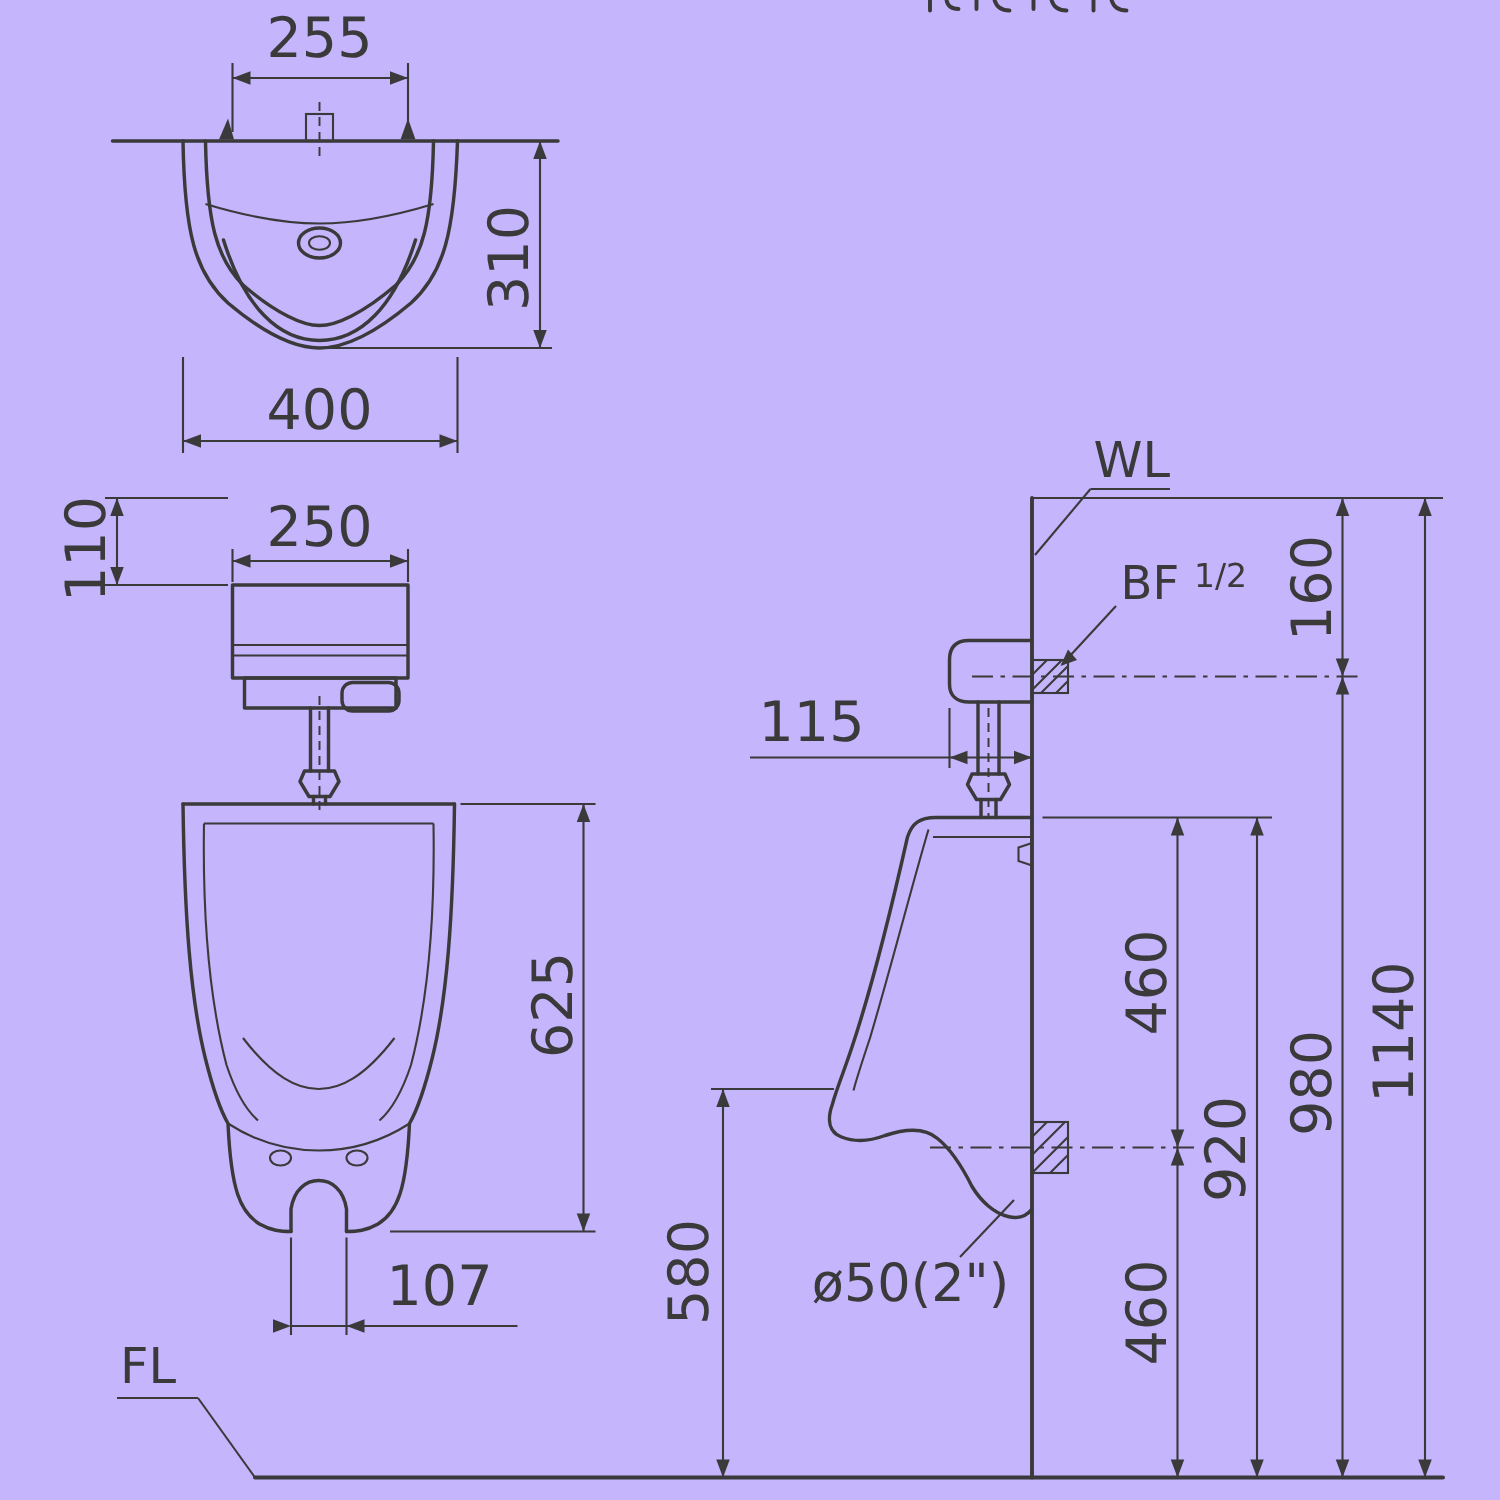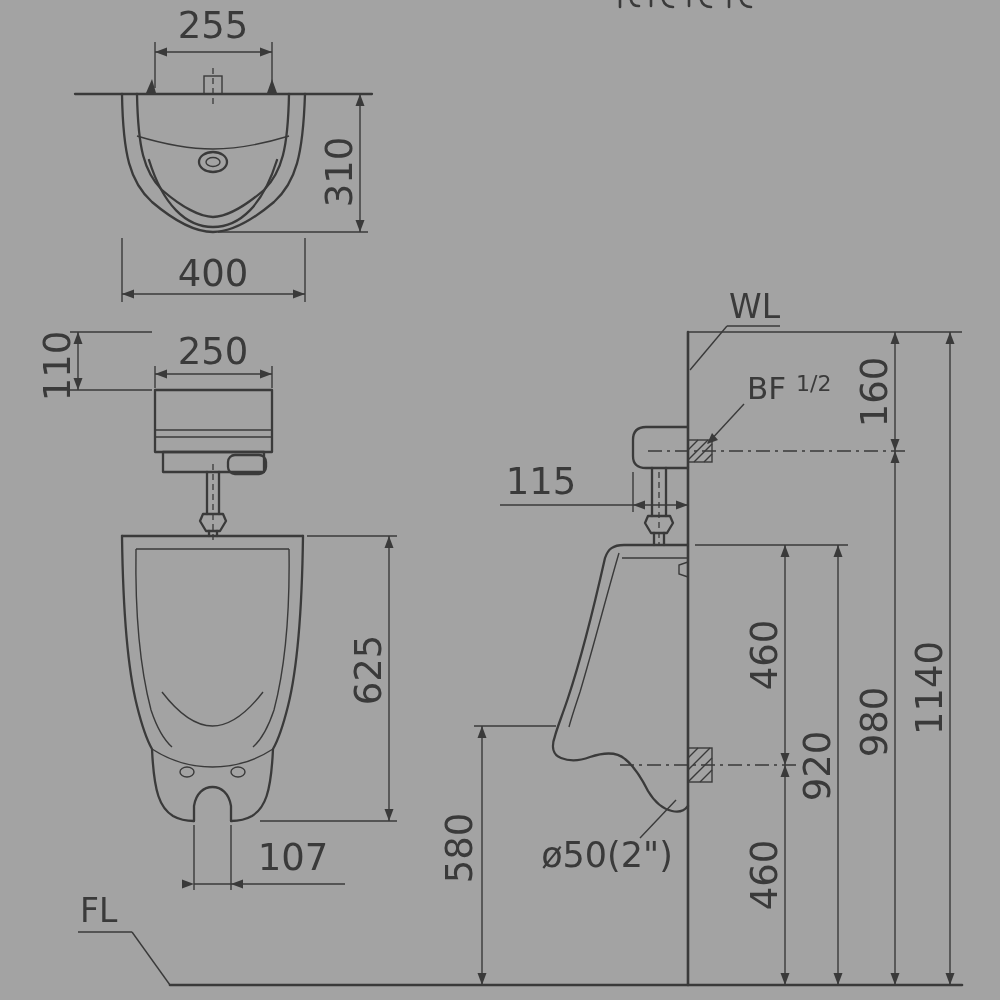--- a/index.html
+++ b/index.html
@@ -1,16 +1,16 @@
 <!DOCTYPE html>
 <html><head>
 <meta charset="utf-8">
 <style>
   html,body{margin:0;padding:0;background:#ffffff;}
-  .page{width:1000px;height:1000px;background:#a3a3a3;position:relative;overflow:hidden;}
+  .page{width:1000px;height:1000px;background:#c4b5fd;position:relative;overflow:hidden;}
   svg{display:block;}
   text{font-family:"DejaVu Sans", sans-serif;fill:#3a3a3a;}
   .dim{font-size:37px;}
   .lbl{font-size:33px;}
   .bf{font-size:31px;}
   .small{font-size:22px;}
   .dia{font-size:35px;}
   .s-main{stroke:#3a3a3a;stroke-width:2.3;fill:none;stroke-linecap:round;stroke-linejoin:round;}
   .s-heavy{stroke:#3a3a3a;stroke-width:2.6;fill:none;stroke-linecap:round;}
   .s-dim{stroke:#3a3a3a;stroke-width:1.4;fill:none;}

